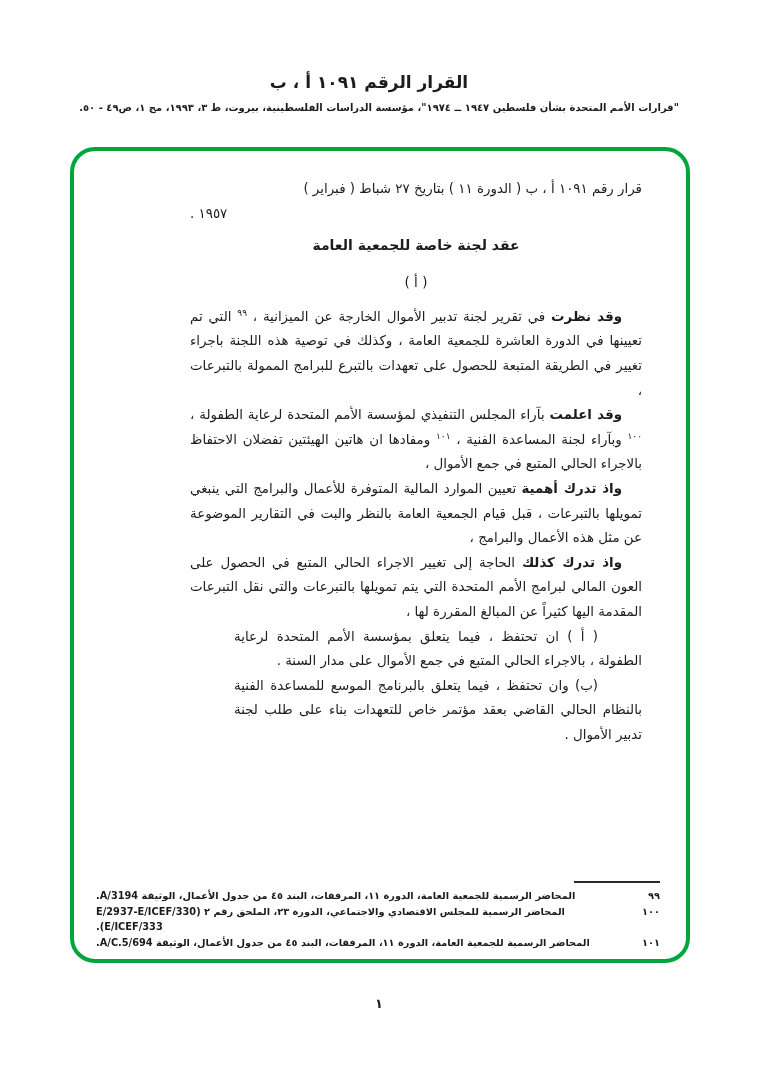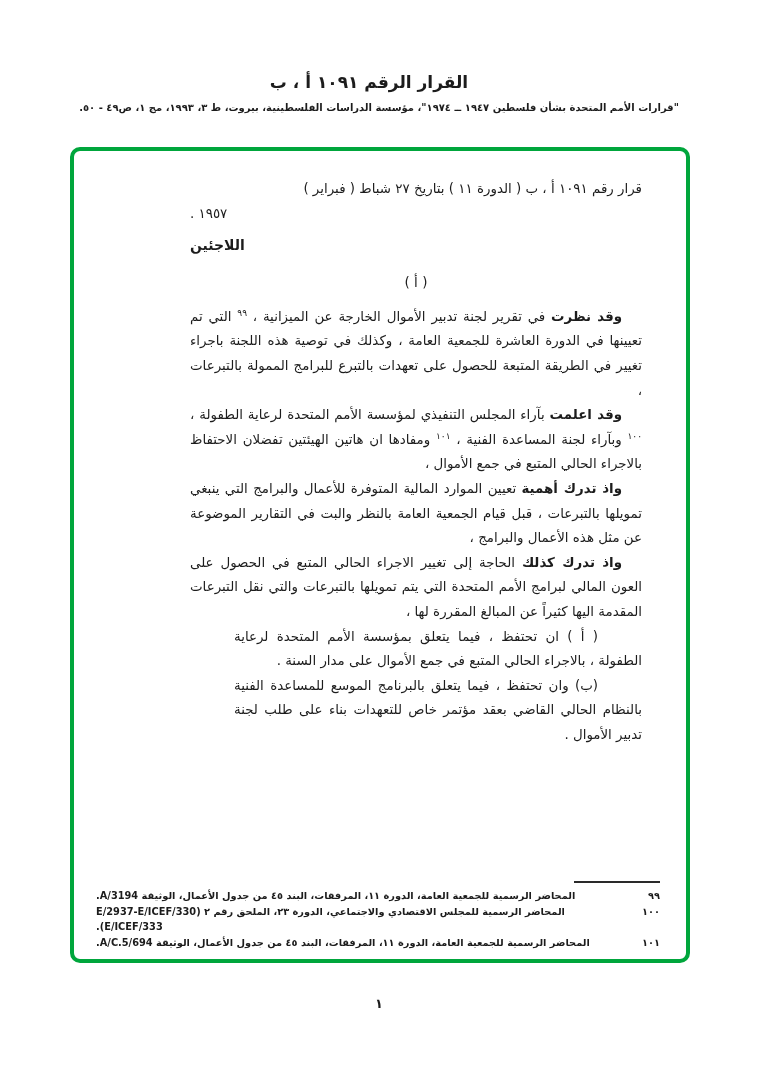--- a/index.html
+++ b/index.html
@@ -53,31 +53,31 @@
 </style>
 </head>
 <body>
 
 <div class="page">
 
   <div class="header-title">القرار الرقم ١٠٩١ أ ، ب</div>
 
   <div class="header-source">"قرارات الأمم المتحدة بشأن فلسطين ١٩٤٧ ــ ١٩٧٤"، مؤسسة الدراسات الفلسطينية، بيروت، ط ٣، ١٩٩٣، مج ١، ص٤٩ - ٥٠.</div>
 
-  <div class="doc-frame" style="border-color: rgb(0, 166, 60);">
+  <div class="doc-frame" style="border-color: rgb(0, 166, 60); border-radius: 25px;">
 
     <div class="doc-body">
 
       <div class="intro">
         <div class="intro-l1">قرار رقم ١٠٩١ أ ، ب ( الدورة ١١ ) بتاريخ ٢٧ شباط ( فبراير )</div>
         <div class="intro-l2">١٩٥٧ .</div>
       </div>
 
       <div class="doc-heading">
-        <div class="h-left">اللاجئين</div>
+        <div class="h-center">عقد لجنة خاصة للجمعية العامة</div>
       </div>
 
       <div class="section-label">( أ )</div>
 
       <div>
           <div class="para"><span class="b">وقد نظرت</span><span> في تقرير لجنة تدبير الأموال الخارجة عن الميزانية ، </span><span class="sup">٩٩</span><span> التي تم تعيينها في الدورة العاشرة للجمعية العامة ، وكذلك في توصية هذه اللجنة باجراء تغيير في الطريقة المتبعة للحصول على تعهدات بالتبرع للبرامج الممولة بالتبرعات ،</span></div>
           <div class="para"><span class="b">وقد اعلمت</span><span> بآراء المجلس التنفيذي لمؤسسة الأمم المتحدة لرعاية الطفولة ، </span><span class="sup">١٠٠</span><span> وبآراء لجنة المساعدة الفنية ، </span><span class="sup">١٠١</span><span> ومفادها ان هاتين الهيئتين تفضلان الاحتفاظ بالاجراء الحالي المتبع في جمع الأموال ،</span></div>
           <div class="para"><span class="b">واذ تدرك أهمية</span><span> تعيين الموارد المالية المتوفرة للأعمال والبرامج التي ينبغي تمويلها بالتبرعات ، قبل قيام الجمعية العامة بالنظر والبت في التقارير الموضوعة عن مثل هذه الأعمال والبرامج ،</span></div>
           <div class="para"><span class="b">واذ تدرك كذلك</span><span> الحاجة إلى تغيير الاجراء الحالي المتبع في الحصول على العون المالي لبرامج الأمم المتحدة التي يتم تمويلها بالتبرعات والتي نقل التبرعات المقدمة اليها كثيراً عن المبالغ المقررة لها ،</span></div>
           <div class="para item"><span>( أ ) ان تحتفظ ، فيما يتعلق بمؤسسة الأمم المتحدة لرعاية الطفولة ، بالاجراء الحالي المتبع في جمع الأموال على مدار السنة .</span></div>

